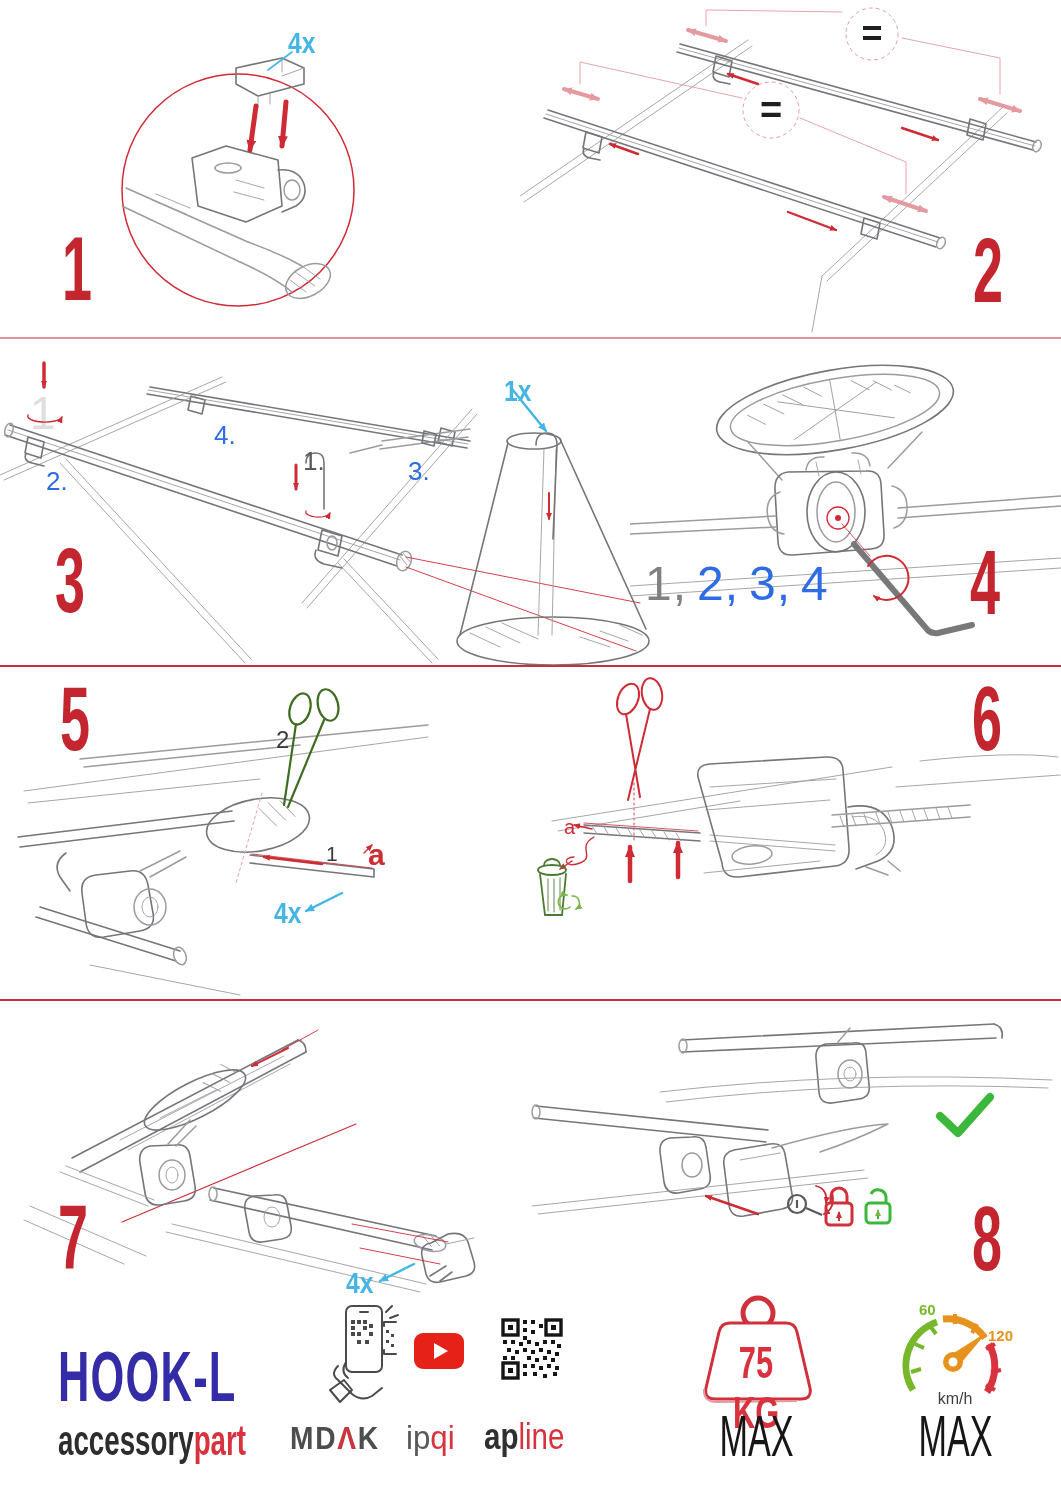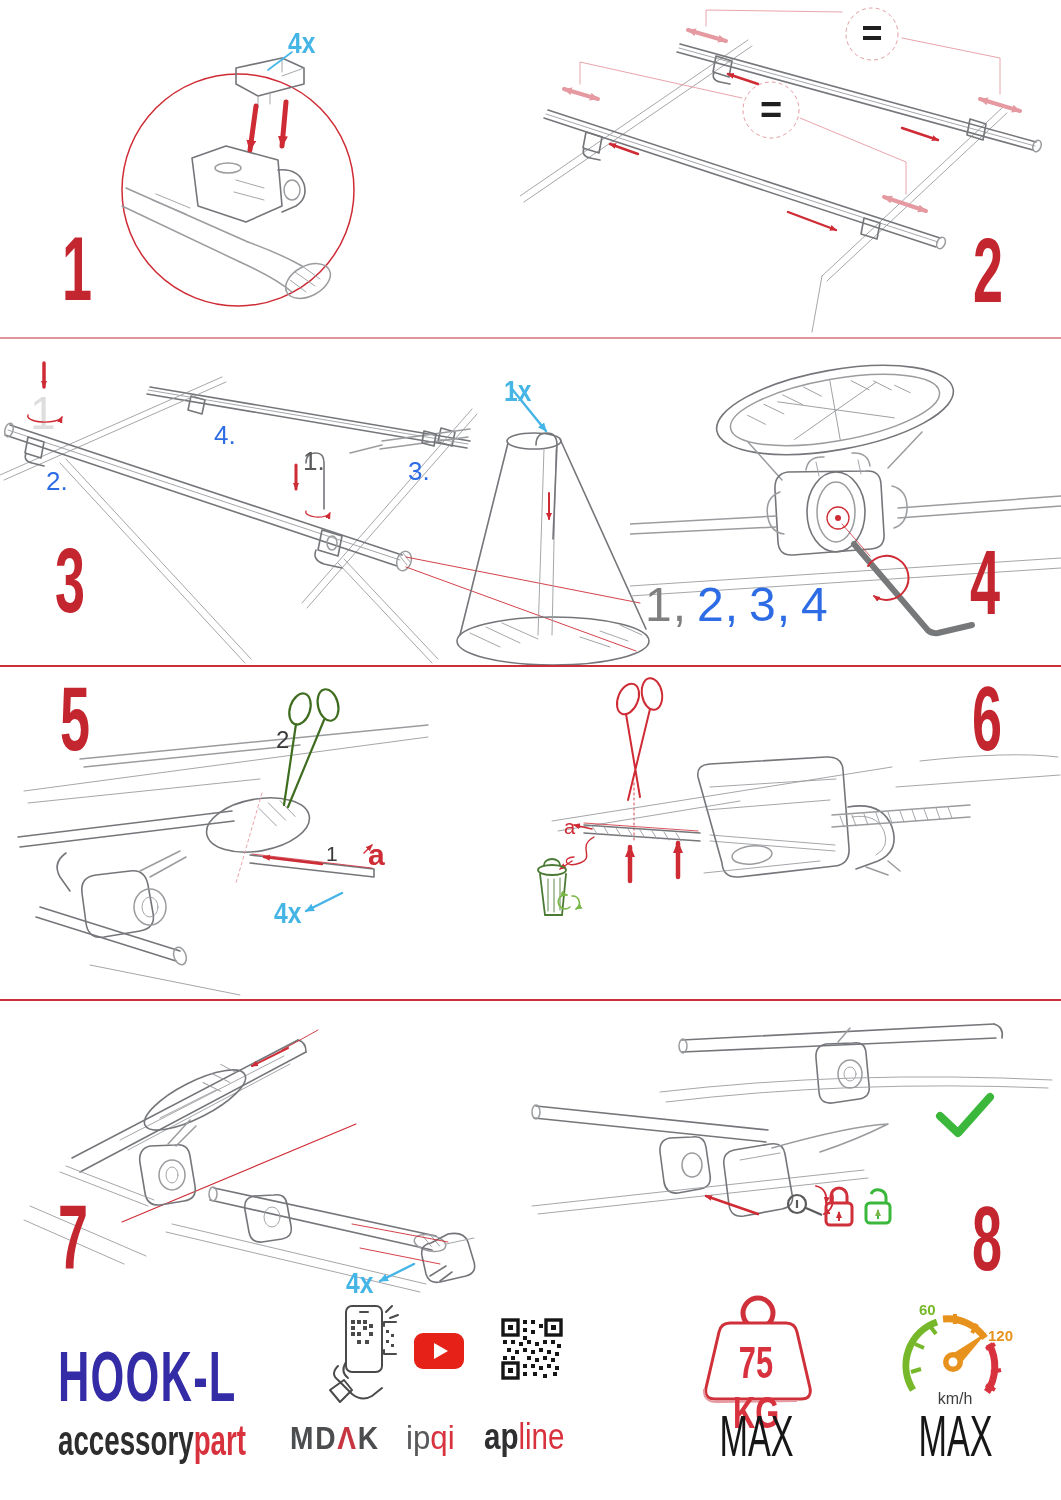--- a/index.html
+++ b/index.html
@@ -226,21 +226,21 @@
   <g>
     <path class="ln" d="M0,184 L146,176 M0,194 L146,187 M268,168 L431,156 M268,178 L431,166"></path>
     <path class="ln thin" d="M0,246 L431,218 M0,256 L431,228"></path>
   </g>
   <g>
     <path fill="none" stroke="#77787a" stroke-width="6" stroke-linecap="round" d="M224,204 L296,288 q4,6 12,5 l34,-8"></path>
     <path class="redln" stroke-width="0.8" d="M212,184 L240,216"></path>
     <path class="redln" stroke-width="2" marker-end="url(#mRs)" d="M238,226 a22,22 0 1 1 6,30"></path>
   </g>
 </svg>
-<div class="seq" style="left:645px;top:577px">
+<div class="seq" style="left:645px;top:556px">
   <span class="g">1,</span><span class="b">2,</span><span class="b">3,</span><span class="b">4</span>
 </div>
 <div class="stepnum" style="left:970px;top:538px">4</div>
 
 <svg class="abs" style="left:0;top:665px" width="500" height="335" viewBox="0 0 500 335">
   <g>
     <path class="ln" d="M80,94 L428,60 M84,102 L300,80"></path>
     <path class="ln thin" d="M24,126 L428,72 M28,138 L260,114"></path>
     <path class="ln2" d="M18,172 L232,146 M20,182 L234,156"></path>
   </g>

